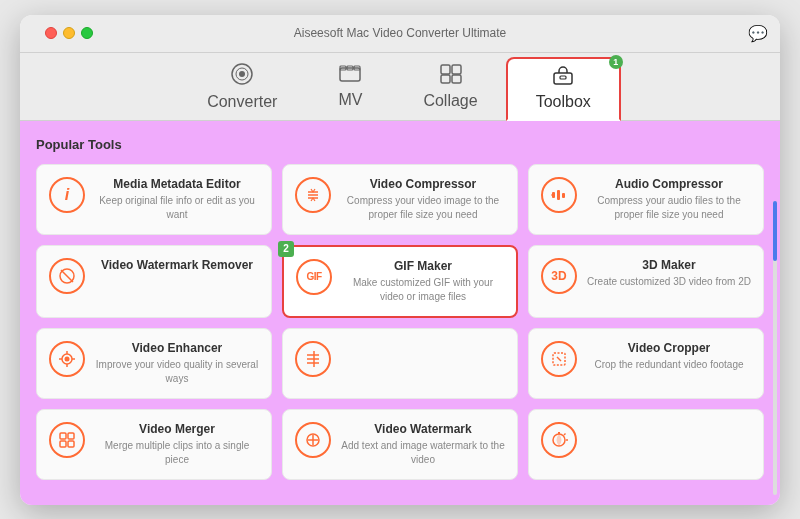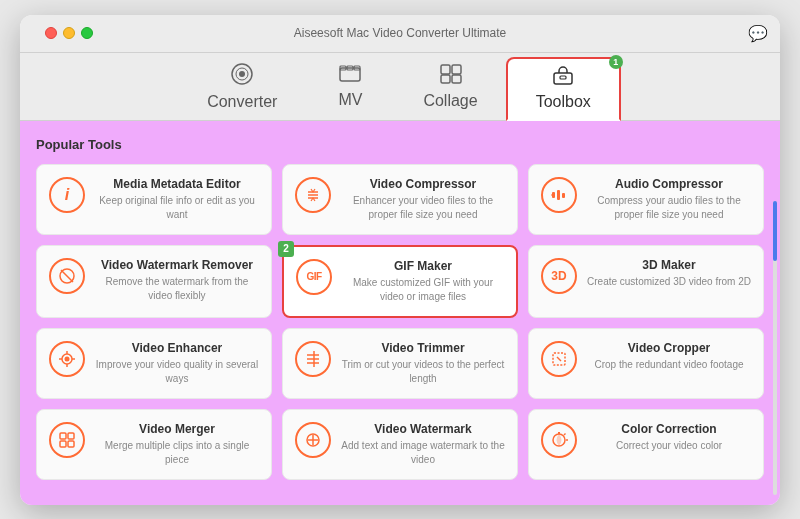--- a/index.html
+++ b/index.html
@@ -285,21 +285,21 @@
           <svg width="18" height="18" viewBox="0 0 18 18" fill="none">
             <line x1="4" y1="6" x2="14" y2="6" stroke="#ff6b35" stroke-width="1.5"></line>
             <line x1="4" y1="9" x2="14" y2="9" stroke="#ff6b35" stroke-width="1.5"></line>
             <line x1="4" y1="12" x2="14" y2="12" stroke="#ff6b35" stroke-width="1.5"></line>
             <path d="M7 3 L9 6 L11 3" stroke="#ff6b35" stroke-width="1.2" fill="none"></path>
             <path d="M7 15 L9 12 L11 15" stroke="#ff6b35" stroke-width="1.2" fill="none"></path>
           </svg>
         </div>
         <div class="tool-text">
           <div class="tool-name">Video Compressor</div>
-          <div class="tool-desc">Enhancer your video files to the proper file size you need</div>
+          <div class="tool-desc">Compress your video image to the proper file size you need</div>
         </div>
       </div>
       <div class="tool-card">
         <div class="tool-icon-circle">
           <svg width="18" height="18" viewBox="0 0 18 18" fill="none">
             <rect x="2" y="6" width="3" height="6" rx="1" fill="#ff6b35"></rect>
             <rect x="7" y="4" width="3" height="10" rx="1" fill="#ff6b35"></rect>
             <rect x="12" y="7" width="3" height="5" rx="1" fill="#ff6b35"></rect>
             <line x1="1" y1="9" x2="4" y2="9" stroke="#ff6b35" stroke-width="1"></line>
           </svg>
@@ -312,21 +312,20 @@
 
       <div class="tool-card">
         <div class="tool-icon-circle">
           <svg width="18" height="18" viewBox="0 0 18 18" fill="none">
             <circle cx="9" cy="9" r="7" stroke="#ff6b35" stroke-width="1.5"></circle>
             <line x1="3" y1="3" x2="15" y2="15" stroke="#ff6b35" stroke-width="1.5"></line>
           </svg>
         </div>
         <div class="tool-text">
           <div class="tool-name">Video Watermark Remover</div>
-          <div class="tool-desc">Remove the watermark from the video flexibly</div>
         </div>
       </div>
       <div class="tool-card highlighted" style="position:relative;">
         <div class="number-badge">2</div>
         <div class="tool-icon-circle" style="font-size:10px; font-weight:900; letter-spacing:-0.5px;">GIF</div>
         <div class="tool-text">
           <div class="tool-name">GIF Maker</div>
           <div class="tool-desc">Make customized GIF with your video or image files</div>
         </div>
       </div>
@@ -356,24 +355,20 @@
       </div>
       <div class="tool-card">
         <div class="tool-icon-circle">
           <svg width="18" height="18" viewBox="0 0 18 18" fill="none">
             <line x1="3" y1="5" x2="15" y2="5" stroke="#ff6b35" stroke-width="1.5"></line>
             <line x1="3" y1="9" x2="15" y2="9" stroke="#ff6b35" stroke-width="1.5"></line>
             <line x1="3" y1="13" x2="15" y2="13" stroke="#ff6b35" stroke-width="1.5"></line>
             <line x1="10" y1="1" x2="10" y2="17" stroke="#ff6b35" stroke-width="1.5"></line>
           </svg>
         </div>
-        <div class="tool-text">
-          <div class="tool-name">Video Trimmer</div>
-          <div class="tool-desc">Trim or cut your videos to the perfect length</div>
-        </div>
       </div>
       <div class="tool-card">
         <div class="tool-icon-circle">
           <svg width="18" height="18" viewBox="0 0 18 18" fill="none">
             <rect x="3" y="3" width="12" height="12" rx="1" stroke="#ff6b35" stroke-width="1.5" stroke-dasharray="2 1.5"></rect>
             <line x1="7" y1="7" x2="11" y2="11" stroke="#ff6b35" stroke-width="1.5"></line>
           </svg>
         </div>
         <div class="tool-text">
           <div class="tool-name">Video Cropper</div>
@@ -411,24 +406,20 @@
       <div class="tool-card">
         <div class="tool-icon-circle">
           <svg width="18" height="18" viewBox="0 0 18 18" fill="none">
             <circle cx="9" cy="9" r="6" stroke="#ff6b35" stroke-width="1.5"></circle>
             <path d="M9 3 Q14 9 9 15 Q4 9 9 3Z" fill="#ff6b35" opacity="0.3"></path>
             <line x1="9" y1="1" x2="9" y2="3" stroke="#ff6b35" stroke-width="2"></line>
             <line x1="14" y1="4" x2="15.5" y2="2.5" stroke="#ff6b35" stroke-width="1.5"></line>
             <line x1="16" y1="9" x2="18" y2="9" stroke="#ff6b35" stroke-width="1.5"></line>
           </svg>
         </div>
-        <div class="tool-text">
-          <div class="tool-name">Color Correction</div>
-          <div class="tool-desc">Correct your video color</div>
-        </div>
       </div>
     </div>
 
     <div class="scrollbar-track">
       <div class="scrollbar-thumb"></div>
     </div>
   </div>
 </div>
 
 </body></html>

